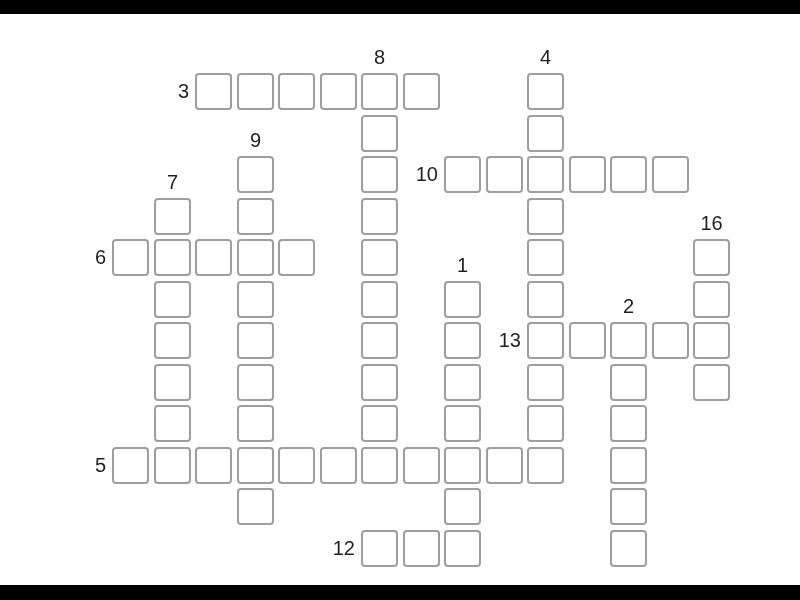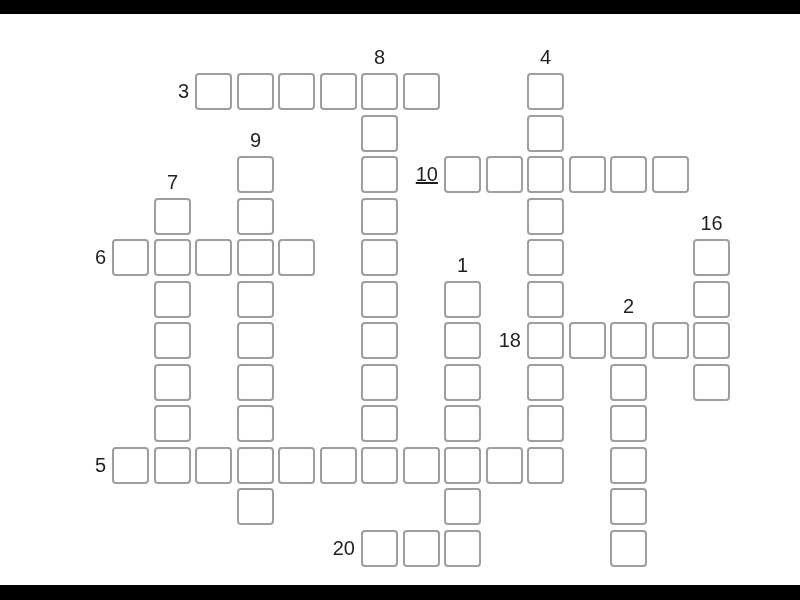--- a/index.html
+++ b/index.html
@@ -89,21 +89,21 @@
       <div class="cell" style="left: 237px; top: 364px;"></div>
       <div class="cell" style="left: 237px; top: 405px;"></div>
       <div class="cell" style="left: 237px; top: 447px;"></div>
       <div class="cell" style="left: 237px; top: 488px;"></div>
       <div class="num-label num-down" style="left: 237px; top: 129px;">9</div>
       <div class="cell" style="left: 444px; top: 156px;"></div>
       <div class="cell" style="left: 486px; top: 156px;"></div>
       <div class="cell" style="left: 569px; top: 156px;"></div>
       <div class="cell" style="left: 610px; top: 156px;"></div>
       <div class="cell" style="left: 652px; top: 156px;"></div>
-      <div class="num-label num-across" style="left: 402px; top: 156px; text-decoration: underline;">10</div>
+      <div class="num-label num-across" style="left: 402px; top: 156px;">10</div>
       <div class="cell" style="left: 154px; top: 198px;"></div>
       <div class="cell" style="left: 154px; top: 239px;"></div>
       <div class="cell" style="left: 154px; top: 281px;"></div>
       <div class="cell" style="left: 154px; top: 322px;"></div>
       <div class="cell" style="left: 154px; top: 364px;"></div>
       <div class="cell" style="left: 154px; top: 405px;"></div>
       <div class="cell" style="left: 154px; top: 447px;"></div>
       <div class="num-label num-down" style="left: 154px; top: 171px;">7</div>
       <div class="cell" style="left: 112px; top: 239px;"></div>
       <div class="cell" style="left: 195px; top: 239px;"></div>
@@ -118,33 +118,33 @@
       <div class="cell" style="left: 444px; top: 322px;"></div>
       <div class="cell" style="left: 444px; top: 364px;"></div>
       <div class="cell" style="left: 444px; top: 405px;"></div>
       <div class="cell" style="left: 444px; top: 447px;"></div>
       <div class="cell" style="left: 444px; top: 488px;"></div>
       <div class="cell" style="left: 444px; top: 530px;"></div>
       <div class="num-label num-down" style="left: 444px; top: 254px;">1</div>
       <div class="cell" style="left: 569px; top: 322px;"></div>
       <div class="cell" style="left: 610px; top: 322px;"></div>
       <div class="cell" style="left: 652px; top: 322px;"></div>
-      <div class="num-label num-across" style="left: 485px; top: 322px;">18</div>
+      <div class="num-label num-across" style="left: 485px; top: 322px;">13</div>
       <div class="cell" style="left: 610px; top: 364px;"></div>
       <div class="cell" style="left: 610px; top: 405px;"></div>
       <div class="cell" style="left: 610px; top: 447px;"></div>
       <div class="cell" style="left: 610px; top: 488px;"></div>
       <div class="cell" style="left: 610px; top: 530px;"></div>
       <div class="num-label num-down" style="left: 610px; top: 295px;">2</div>
       <div class="cell" style="left: 112px; top: 447px;"></div>
       <div class="cell" style="left: 195px; top: 447px;"></div>
       <div class="cell" style="left: 278px; top: 447px;"></div>
       <div class="cell" style="left: 320px; top: 447px;"></div>
       <div class="cell" style="left: 403px; top: 447px;"></div>
       <div class="cell" style="left: 486px; top: 447px;"></div>
       <div class="num-label num-across" style="left: 70px; top: 447px;">5</div>
       <div class="cell" style="left: 361px; top: 530px;"></div>
       <div class="cell" style="left: 403px; top: 530px;"></div>
-      <div class="num-label num-across" style="left: 319px; top: 530px;">20</div>
+      <div class="num-label num-across" style="left: 319px; top: 530px;">12</div>
     </div>
   <div class="bar bar-top"></div>
   <div class="bar bar-bottom"></div>
 </div>
 
 </body></html>

